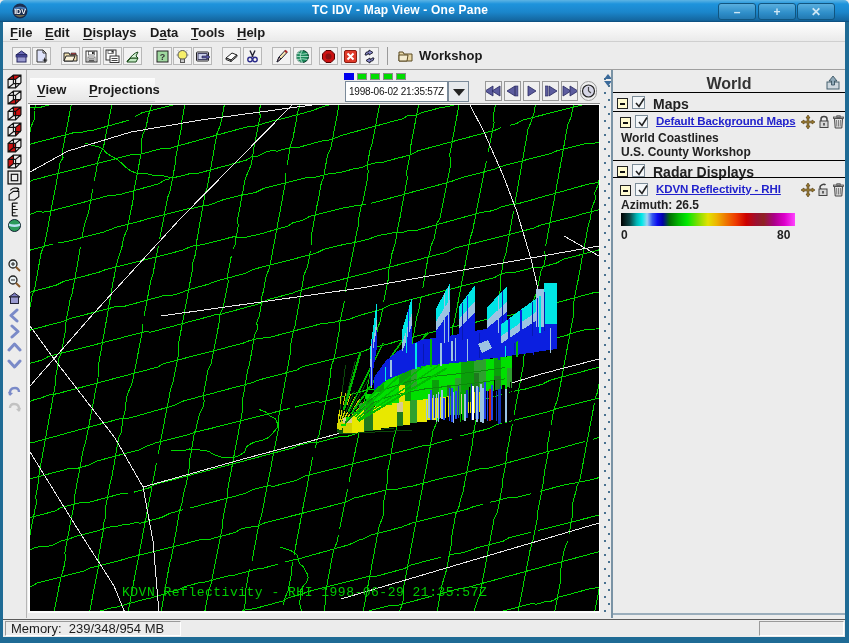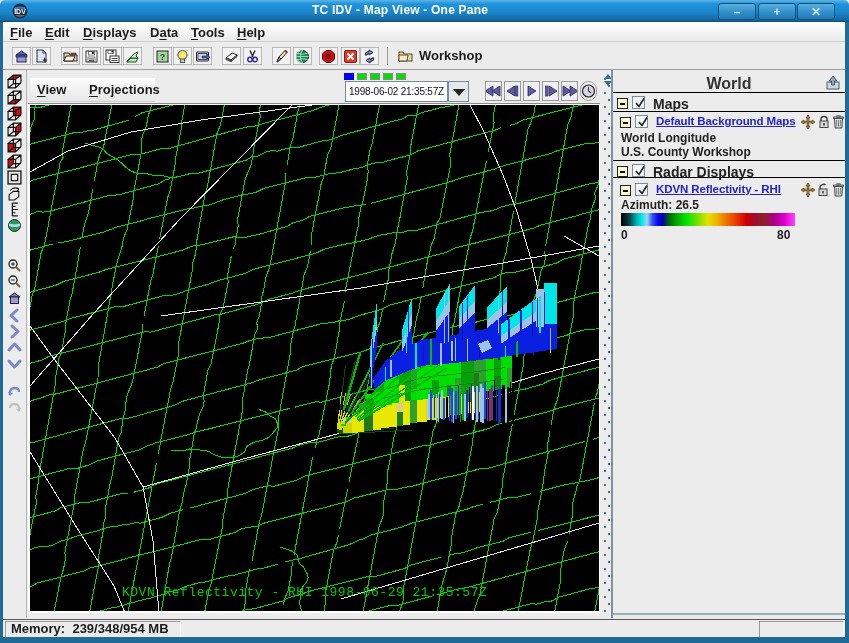--- a/index.html
+++ b/index.html
@@ -63,21 +63,21 @@
 .cbox svg { position:absolute; left:0px; top:-1px; }
 .lgsec { position:absolute; font-weight:bold; font-size:14px; color:#222; }
 .lglink { position:absolute; font-weight:bold; font-size:11.5px; letter-spacing:-0.1px; color:#2222cc; text-decoration:underline; }
 .lgtxt { position:absolute; font-weight:bold; font-size:12px; color:#222; }
 #cbar { left:8px; top:143px; width:174px; height:13px;
   background:linear-gradient(90deg,#000 0%,#0a4444 5%,#00b4b4 9%,#00e8e8 12%,#9fd4f0 15%,#3355ee 18%,#0b0bee 21%,#0000a6 24%,#007000 28%,#00b400 33%,#00e800 38%,#7ade00 44%,#e2e200 50%,#eeb400 55%,#ee7a00 60%,#ee3a00 66%,#cc0000 72%,#991133 78%,#8e2222 82%,#aa0088 88%,#dd00cc 94%,#ff44ff 100%); }
 
 
 #statusline { left:3px; top:619px; width:842px; height:1px; background:#5a5a5a; }
 #statusbar { left:3px; top:620px; width:842px; height:17px; background:#ececec; }
-.spanel { position:absolute; top:1px; height:21px; border:1px solid #9a9a9a; border-bottom-color:#fff; border-right-color:#fff; font-weight:bold; font-size:13px; color:#1c1c1c; line-height:13px; padding-left:5px; white-space:pre; }
+.spanel { position:absolute; top:1px; height:15px; border:1px solid #9a9a9a; border-bottom-color:#fff; border-right-color:#fff; font-weight:normal; font-size:13px; color:#1c1c1c; line-height:13px; padding-left:5px; white-space:pre; }
 </style></head>
 <body>
 <div class="abs" id="titlebar">
   <svg class="abs" style="left:12px;top:3px" width="16" height="16" viewBox="0 0 16 16">
     <circle cx="8" cy="8" r="7.5" fill="#1b2d4f"></circle>
     <path d="M2 5 Q8 2 14 5 L14 7 Q 8 4 2 7 Z" fill="#4a7ab5"></path>
     <path d="M3 12 Q8 15 13 12 Q8 13 3 12Z" fill="#c8a84a"></path>
     <text x="8" y="11" text-anchor="middle" font-size="7" font-weight="bold" fill="#fff" font-family="Liberation Sans">IDV</text>
   </svg>
   <div class="abs" id="title-text">TC IDV - Map View - One Pane</div>
@@ -761,21 +761,21 @@
       <path d="M4 6 L4 4 Q4 1.5 7 1.5 Q10 1.5 10 4 L10 6" fill="none" stroke="#444" stroke-width="1.5"></path>
       <rect x="3" y="6" width="8" height="6.5" fill="#d8d8d8" stroke="#444"></rect>
       <rect x="6.2" y="8" width="1.6" height="2.5" fill="#444"></rect>
     </svg>
     <svg class="abs" style="left:219px;top:45px" width="13" height="14" viewBox="0 0 13 14">
       <path d="M2.5 3.5 L10.5 3.5 L9.8 13 L3.2 13 Z" fill="#e0e0e0" stroke="#444"></path>
       <rect x="1.5" y="2" width="10" height="1.5" fill="#bbb" stroke="#444" stroke-width="0.8"></rect>
       <rect x="4.8" y="0.8" width="3.4" height="1.4" fill="#bbb" stroke="#444" stroke-width="0.8"></rect>
       <path d="M4.5 5 L4.8 11.5 M6.5 5 L6.5 11.5 M8.5 5 L8.2 11.5" stroke="#666" stroke-width="0.8"></path>
     </svg>
-    <div class="lgtxt" style="left:8px;top:61px">World Longitude</div>
+    <div class="lgtxt" style="left:8px;top:61px">World Coastlines</div>
     <div class="lgtxt" style="left:8px;top:75px">U.S. County Workshop</div>
     <div class="hr" style="top:90px"></div>
     <div class="mbox" style="left:4px;top:96px"></div>
     <div class="cbox" style="left:19px;top:94px">
       <svg width="14" height="15" viewBox="0 0 14 15">
         <path d="M3 7 L6 10.5 L11 2.5" fill="none" stroke="#222" stroke-width="1.6"></path>
       </svg>
     </div>
     <div class="lgsec" style="left:40px;top:94px">Radar Displays</div>
     <div class="hr" style="top:107px"></div>

